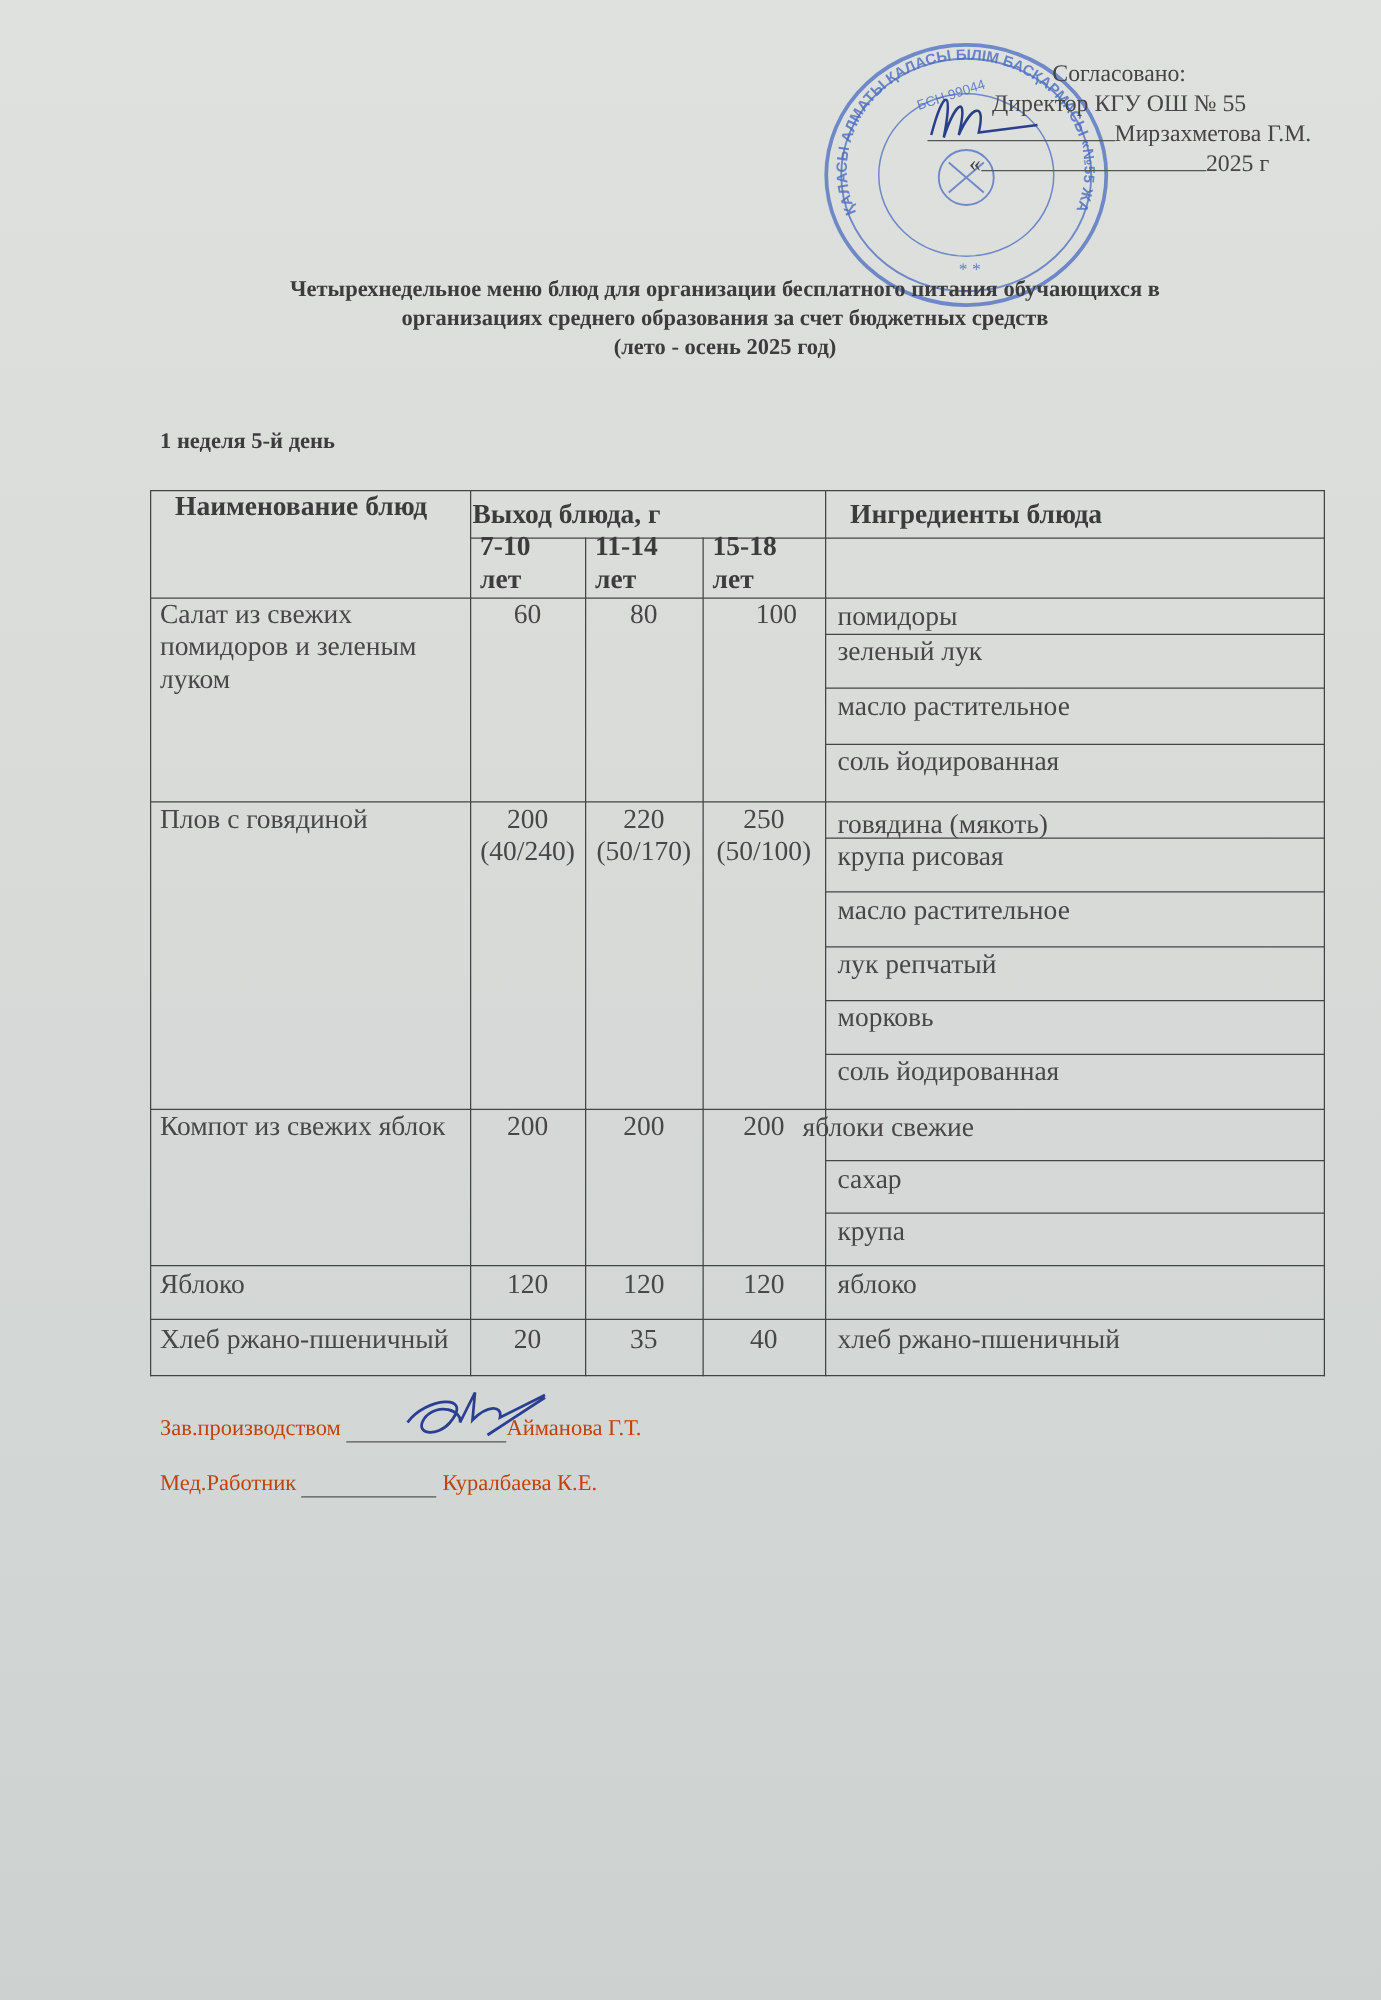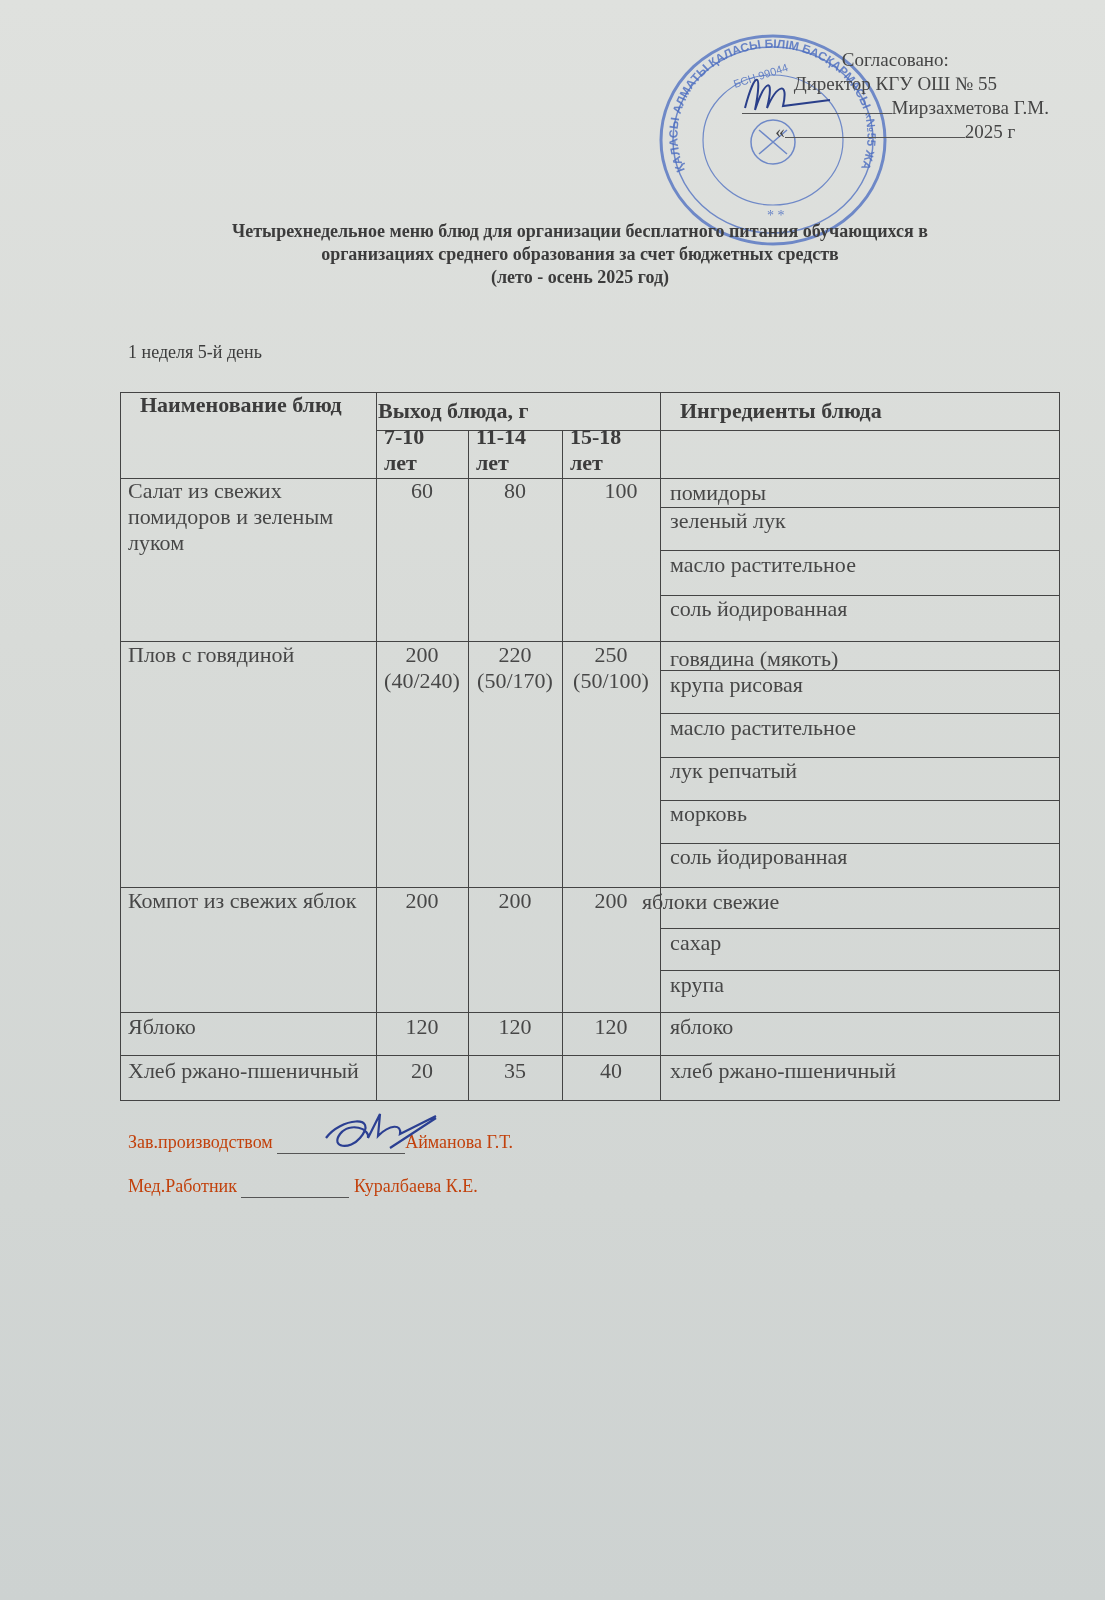--- a/index.html
+++ b/index.html
@@ -7,21 +7,21 @@
     width: 1105px; height: 1600px; position: relative; overflow: hidden;
     background: linear-gradient(180deg, #dfe1de 0%, #d8dbd8 40%, #d2d6d4 75%, #cdd2d1 100%);
     font-family: "Liberation Serif", serif; color: #3a3a3a;
   }
   .abs { position: absolute; }
   .approval { right: 56px; top: 48px; text-align: center; font-size: 19px; line-height: 24px; color: #454545; }
   .approval div { white-space: nowrap; }
   .approval .line { display: inline-block; border-bottom: 1px solid #555; }
   .stamp { left: 655px; top: 30px; width: 240px; height: 220px; }
   .title { left: 110px; width: 940px; top: 220px; text-align: center; font-weight: bold; font-size: 18px; line-height: 23px; color: #3c3c3c; }
-  .daylabel { left: 128px; top: 342px; font-weight: normal; font-size: 18px; color: #3c3c3c; }
+  .daylabel { left: 128px; top: 342px; font-weight: bold; font-size: 18px; color: #3c3c3c; }
 
   .grid { position: absolute; left: 120px; top: 392px; width: 940px; height: 710px; }
   .hl { position: absolute; height: 0; border-top: 1.5px solid #444; }
   .vl { position: absolute; width: 0; border-left: 1.5px solid #444; }
   .cell { position: absolute; font-size: 22px; line-height: 26px; color: #474747; }
   .hdr { font-weight: bold; color: #3c3c3c; }
   .num { text-align: center; }
 
   .sign { font-size: 18px; color: #c2410c; white-space: nowrap; }
   .sigline { display: inline-block; border-bottom: 1px solid #555; vertical-align: baseline; }

